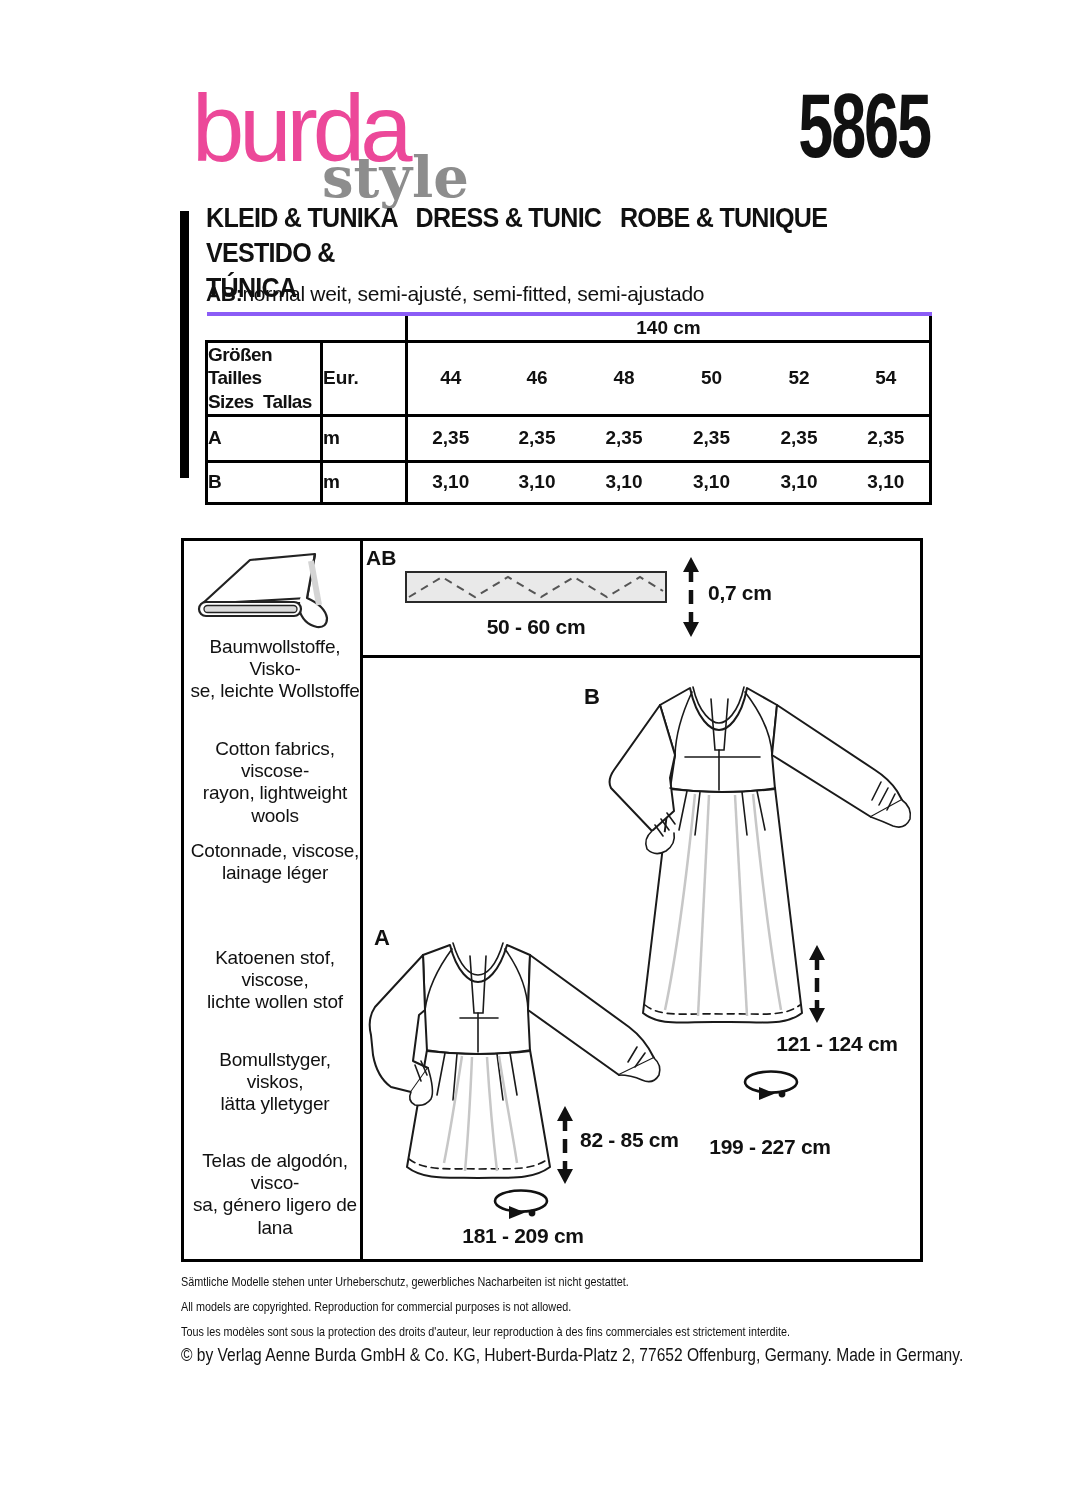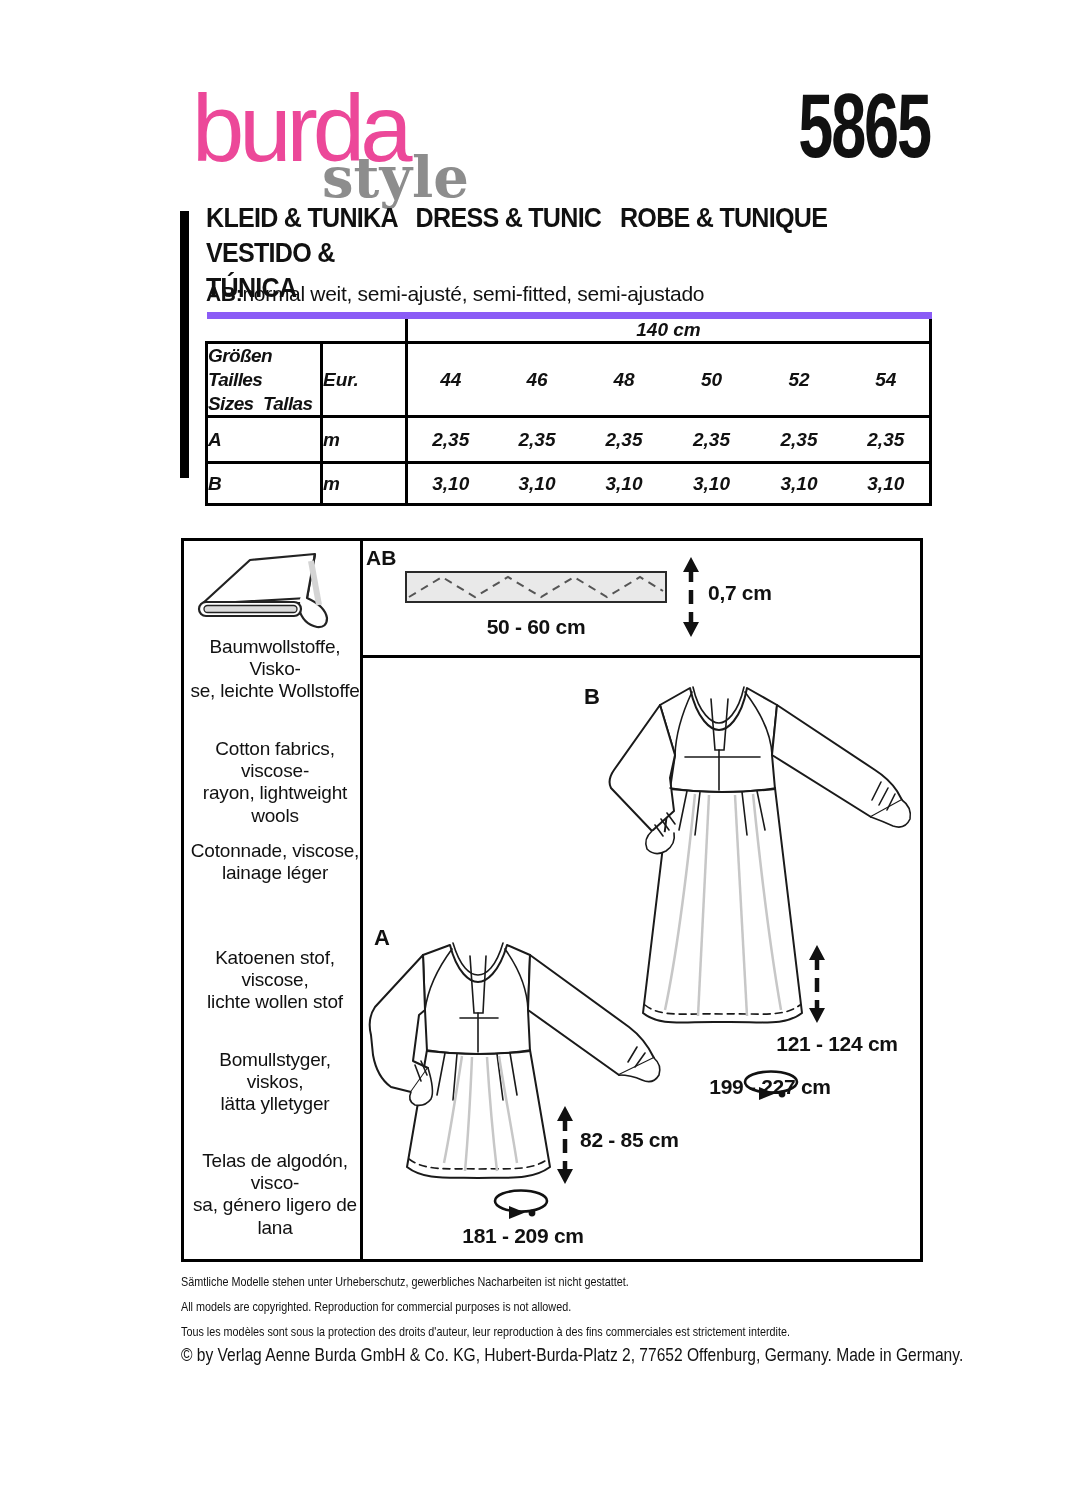--- a/index.html
+++ b/index.html
@@ -20,21 +20,21 @@
   .title-bar{left:180px;top:211px;width:9px;height:267px;background:#000;}
   .page-title{left:206px;top:201px;width:790px;font-size:27px;font-weight:700;
               line-height:1.30;letter-spacing:-0.8px;white-space:pre-wrap;
               transform:scaleX(0.93);transform-origin:left top;}
   .subtitle{left:206px;top:282px;font-size:21px;letter-spacing:-0.3px;}
   .subtitle .lbl{font-weight:700;}
   .subtitle .txt{}
 
   
   table.yardage{position:absolute;left:205px;top:312px;width:724px;border-collapse:collapse;
-              table-layout:fixed;border-top:7px solid #8b5cf6;font-style:italic;}
+              table-layout:fixed;border-top:4px solid #8b5cf6;}
   table.yardage td{font-size:19px;font-weight:700;padding:0;vertical-align:middle;}
   tr.r1{height:27px;} tr.r2{height:46px;} tr.r3{height:46px;} tr.r4{height:42px;}
   td.blank{border-bottom:3px solid #000;}
   td.w140{border-left:3px solid #000;border-right:3px solid #000;border-bottom:3px solid #000;
           text-align:center;}
   td.ghead{border-left:3px solid #000;border-bottom:3px solid #000;padding-left:8px;
           font-size:17px;letter-spacing:-0.6px;line-height:1.25;white-space:pre-wrap;margin-top:18px;}
   td.unit{border-left:3px solid #000;border-bottom:3px solid #000;
           padding-right:6px;}
   td.szfirst{border-left:3px solid #000;}
@@ -62,21 +62,21 @@
          border:2px solid #2a2a2a;box-sizing:border-box;}
   .strip-label{left:241px;top:74px;width:222px;}
   .varrow-ab{left:498px;top:16px;}
   .label-07{left:524px;top:40px;}
 
   .b-label{left:400px;top:143px;}
   .b-svg{left:373px;top:137px;}
   .b-arrow{left:624px;top:404px;}
   .b-length{left:563px;top:491px;width:180px;}
   .b-ellipse{left:558px;top:529px;}
-  .b-circ{left:501px;top:534px;width:170px;}
+  .b-circ{left:501px;top:594px;width:170px;}
 
   .a-label{left:190px;top:384px;}
   .a-svg{left:173px;top:374px;}
   .a-arrow{left:372px;top:565px;}
   .a-length{left:396px;top:587px;}
   .a-ellipse{left:308px;top:648px;}
   .a-circ{left:254px;top:683px;width:170px;}
 
   
   .foot{left:181px;white-space:nowrap;transform-origin:left top;}

